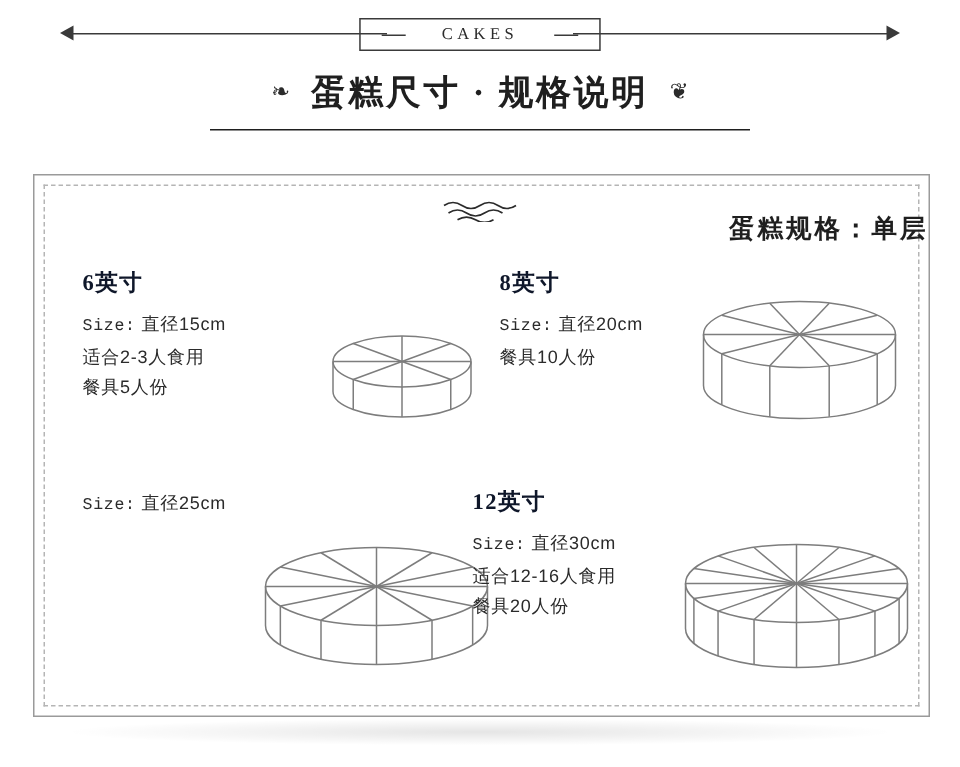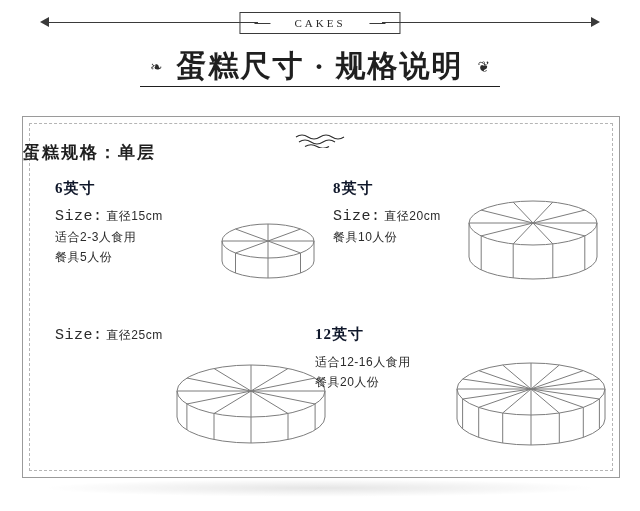--- a/index.html
+++ b/index.html
@@ -81,21 +81,21 @@
     align-items: center;
     gap: 14px;
   }
   .orn {
     font-size: 15px;
     color: #2b2b2b;
     line-height: 1;
   }
   .title-main {
     font-family: "Liberation Serif", serif;
-    font-size: 30px;
+    font-size: 23px;
     font-weight: bold;
     letter-spacing: 2px;
     color: #1f1f1f;
     white-space: nowrap;
   }
   .title-line {
     position: absolute;
     top: 40px;
     left: 50%;
     transform: translateX(-50%);
@@ -123,21 +123,21 @@
     position: absolute;
     left: 6px; top: 6px;
     width: 582px; height: 346px;
     border: 1px dashed #b5b5b5;
   }
   .spec-heading {
     position: absolute;
     top: 24px;
     left: 0;
     width: 596px;
-    text-align: left;
+    text-align: right;
     font-family: "Liberation Serif", serif;
     font-size: 17px;
     font-weight: bold;
     letter-spacing: 2px;
     color: #1f1f1f;
   }
 
   
   .cell {
     position: absolute;
@@ -153,21 +153,21 @@
   .cell .cell-line {
     font-family: "Liberation Sans", sans-serif;
     font-size: 12px;
     color: #2b2b2b;
     line-height: 20px;
     letter-spacing: 0.5px;
     white-space: nowrap;
   }
   .cell .cell-line .lbl {
     font-family: "Liberation Mono", monospace;
-    font-size: 15px;
+    font-size: 11px;
   }
 
   .art {
     position: absolute;
   }
 
   .bottom-shadow {
     position: absolute;
     left: 40px;
     bottom: 14px;
@@ -297,20 +297,24 @@
         <line x1="144.1" y1="69" x2="144.1" y2="95"></line>
         <line x1="117" y1="78.5" x2="117" y2="104.5"></line>
         <line x1="80" y1="82" x2="80" y2="108"></line>
         <line x1="43" y1="78.5" x2="43" y2="104.5"></line>
         <line x1="15.9" y1="69" x2="15.9" y2="95"></line>
       </g>
     </svg>
 
     <div class="cell" style="left:292px; top:208px;">
       <div class="cell-title">12英寸</div>
+      <div class="cell-line">
+        <span class="lbl">Size:</span>
+        <span>直径30cm</span>
+      </div>
       <div class="cell-line">适合12-16人食用</div>
       <div class="cell-line">餐具20人份</div>
     </div>
     <svg class="art" style="left:428px; top:214px;" width="160" height="126" viewBox="0 0 160 126">
       <g fill="none" stroke="#7d7d7d" stroke-width="1">
         <path d="M6 58 L6 88 A74 26 0 0 0 154 88 L154 58"></path>
         <ellipse cx="80" cy="58" rx="74" ry="26"></ellipse>
         <line x1="80" y1="58" x2="154" y2="58"></line>
         <line x1="80" y1="58" x2="148.4" y2="68"></line>
         <line x1="80" y1="58" x2="132.3" y2="76.4"></line>

